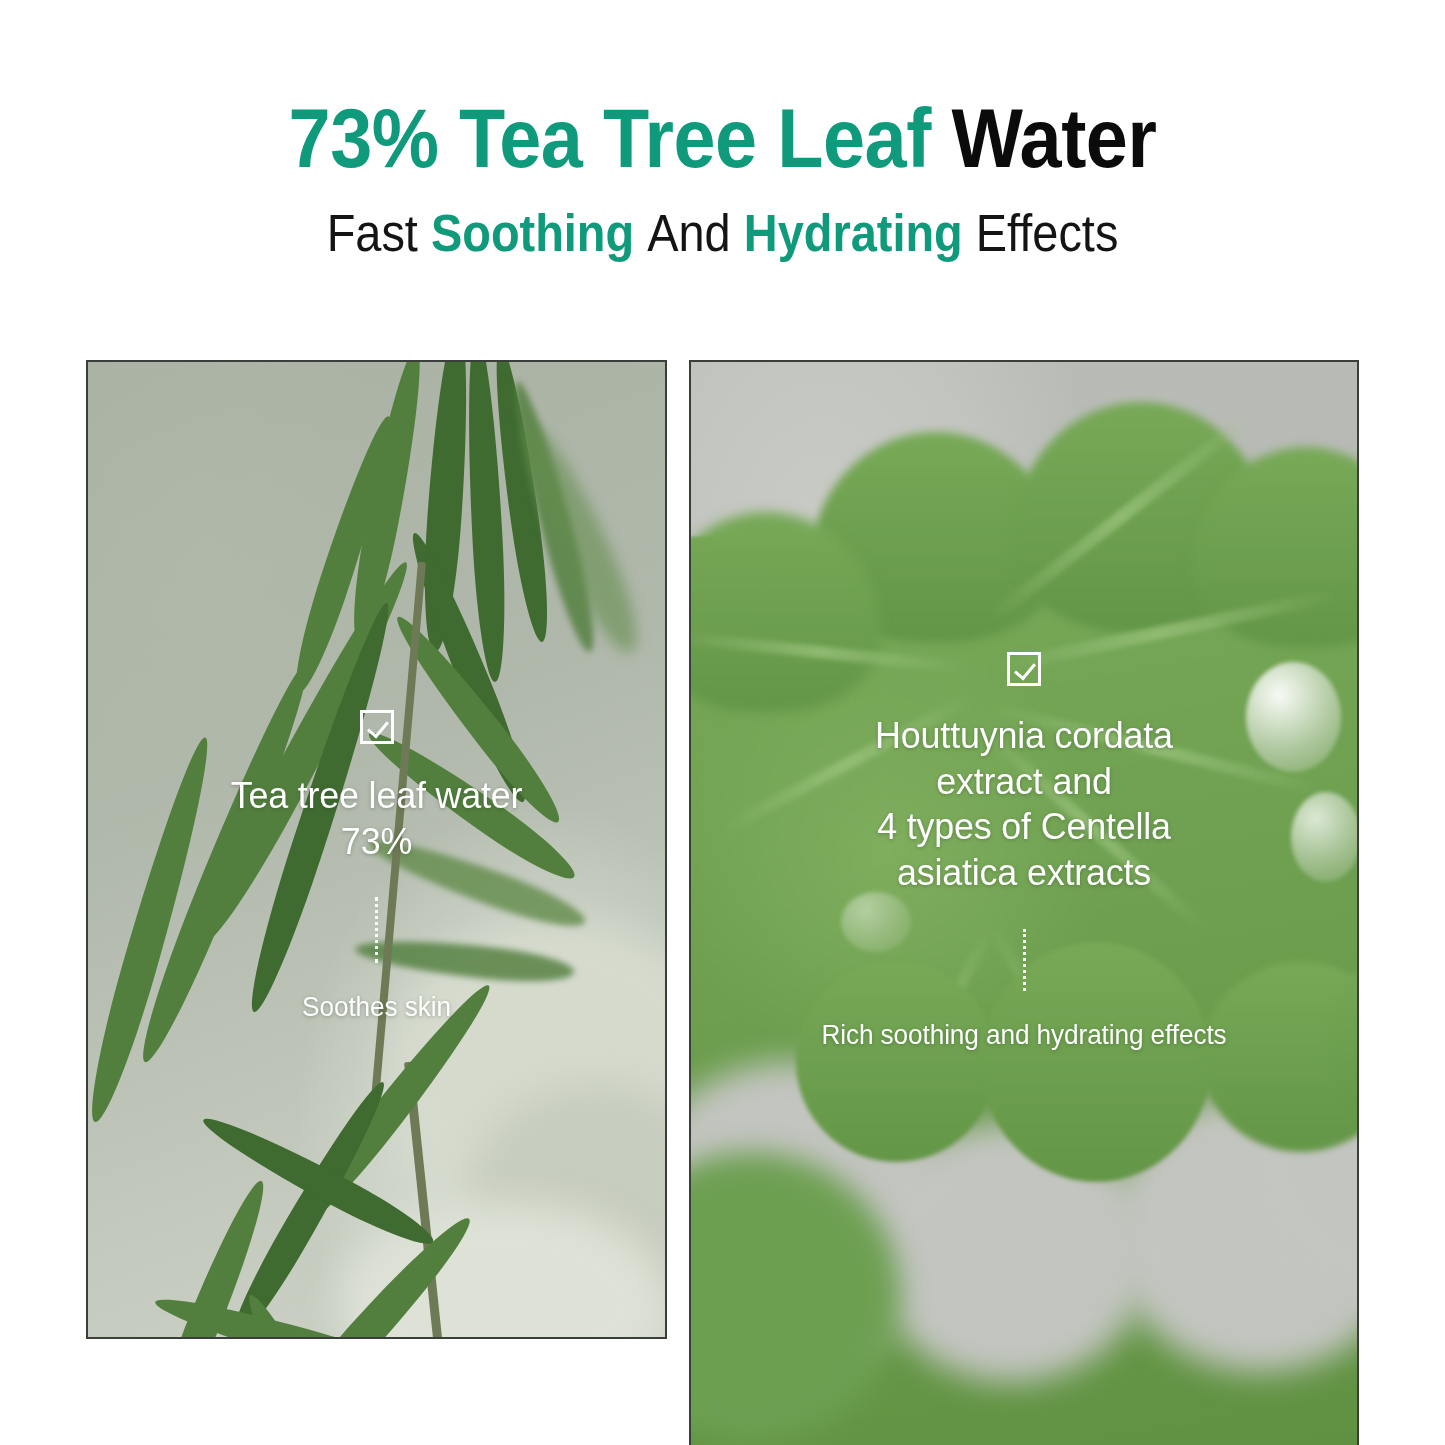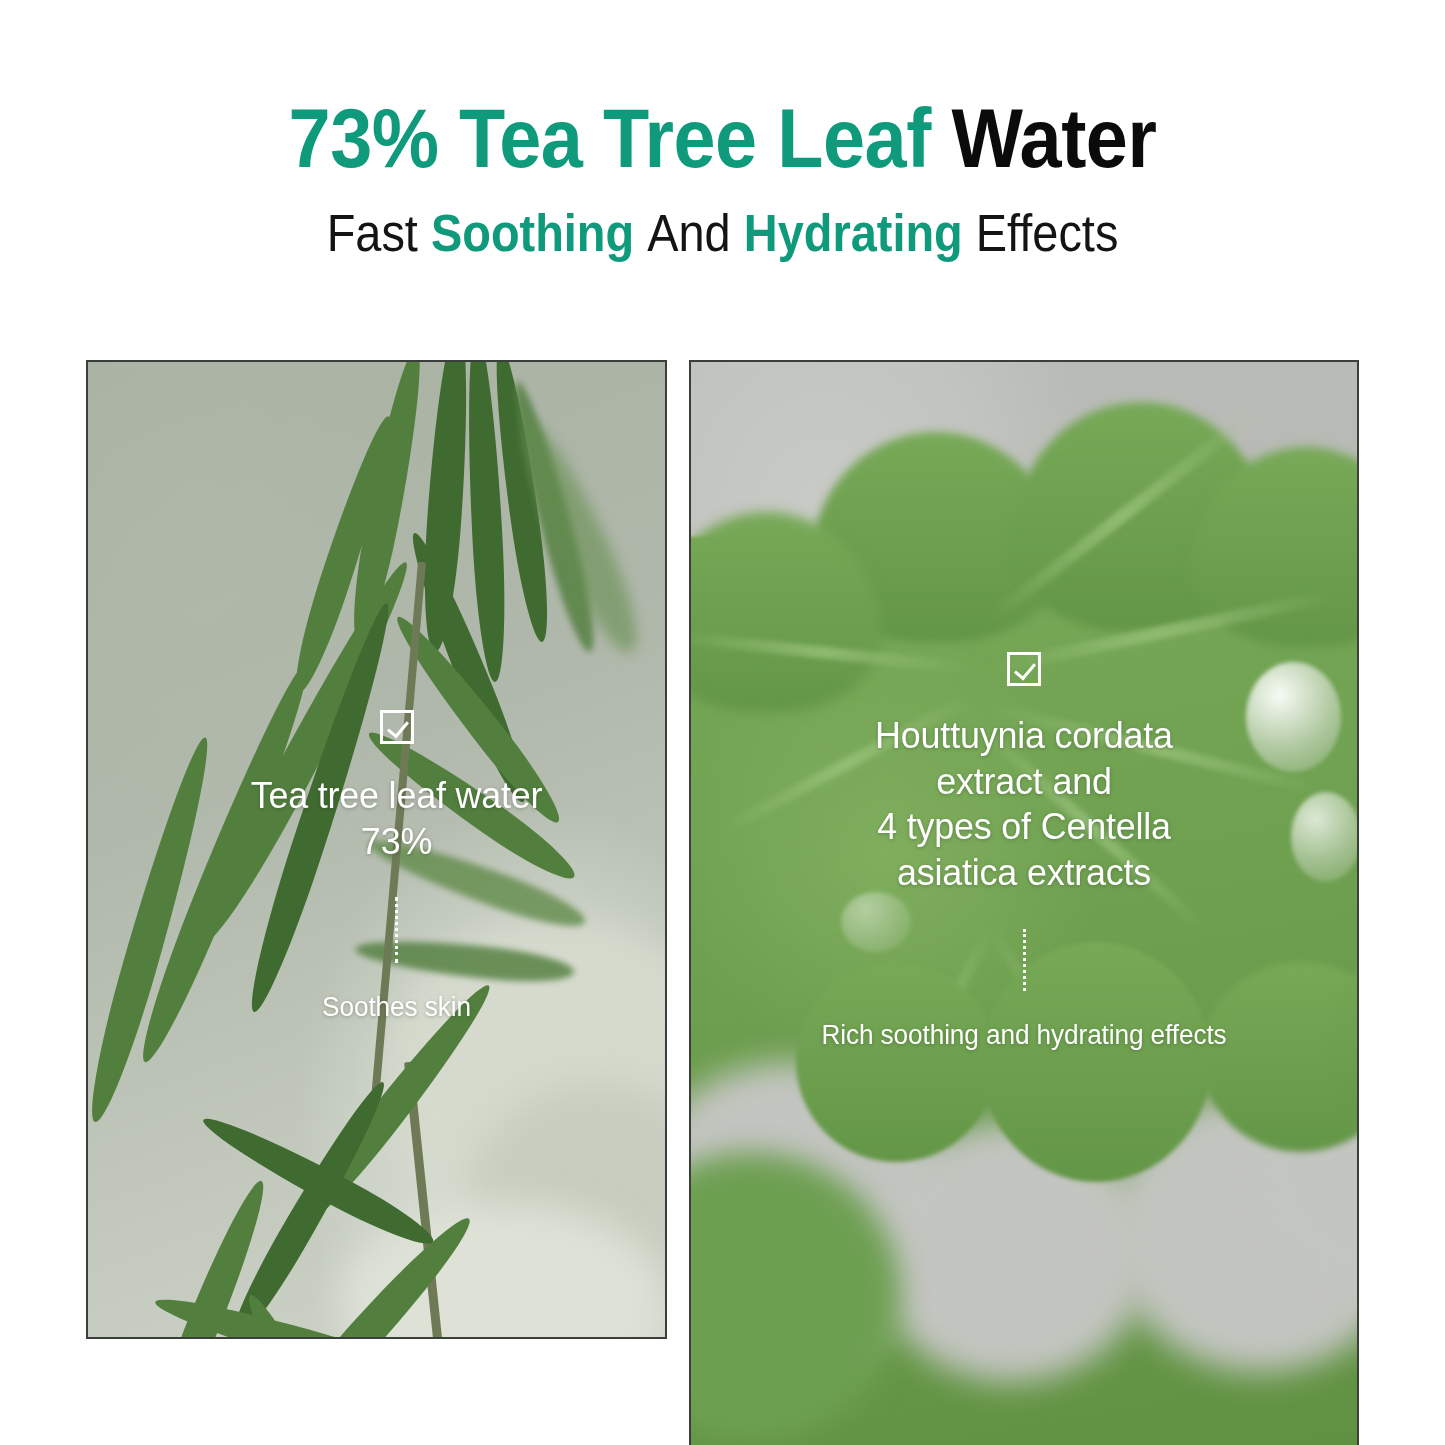--- a/index.html
+++ b/index.html
@@ -264,21 +264,21 @@
 
           <div class="leaf mid" style="left:200px; top:560px; width:32px; height:300px; transform:rotate(38deg);"></div>
           <div class="leaf dark" style="left:130px; top:680px; width:30px; height:300px; transform:rotate(30deg);"></div>
           <div class="leaf mid" style="left:190px; top:790px; width:34px; height:260px; transform:rotate(42deg);"></div>
           <div class="leaf mid" style="left:60px; top:800px; width:32px; height:260px; transform:rotate(22deg);"></div>
           <div class="leaf dark" style="left:330px; top:620px; width:30px; height:260px; transform:rotate(-62deg);"></div>
           <div class="leaf mid" style="left:330px; top:730px; width:32px; height:290px; transform:rotate(-74deg);"></div>
 
           <div class="leaf mid" style="left:260px; top:905px; width:30px; height:240px; transform:rotate(-28deg);"></div>
 
-          <div class="overlay" style="top:348px;padding-left:20px;">
+          <div class="overlay" style="top:348px;">
             <span class="check-box"></span>
             <div class="ov-title" style="margin-top:25px;">
               <div>Tea tree leaf water</div>
               <div>73%</div>
             </div>
             <div class="dots" style="height:66px; margin-top:33px;"></div>
             <div class="ov-sub" style="margin-top:28px;">Soothes skin</div>
           </div>
 
         </div>

